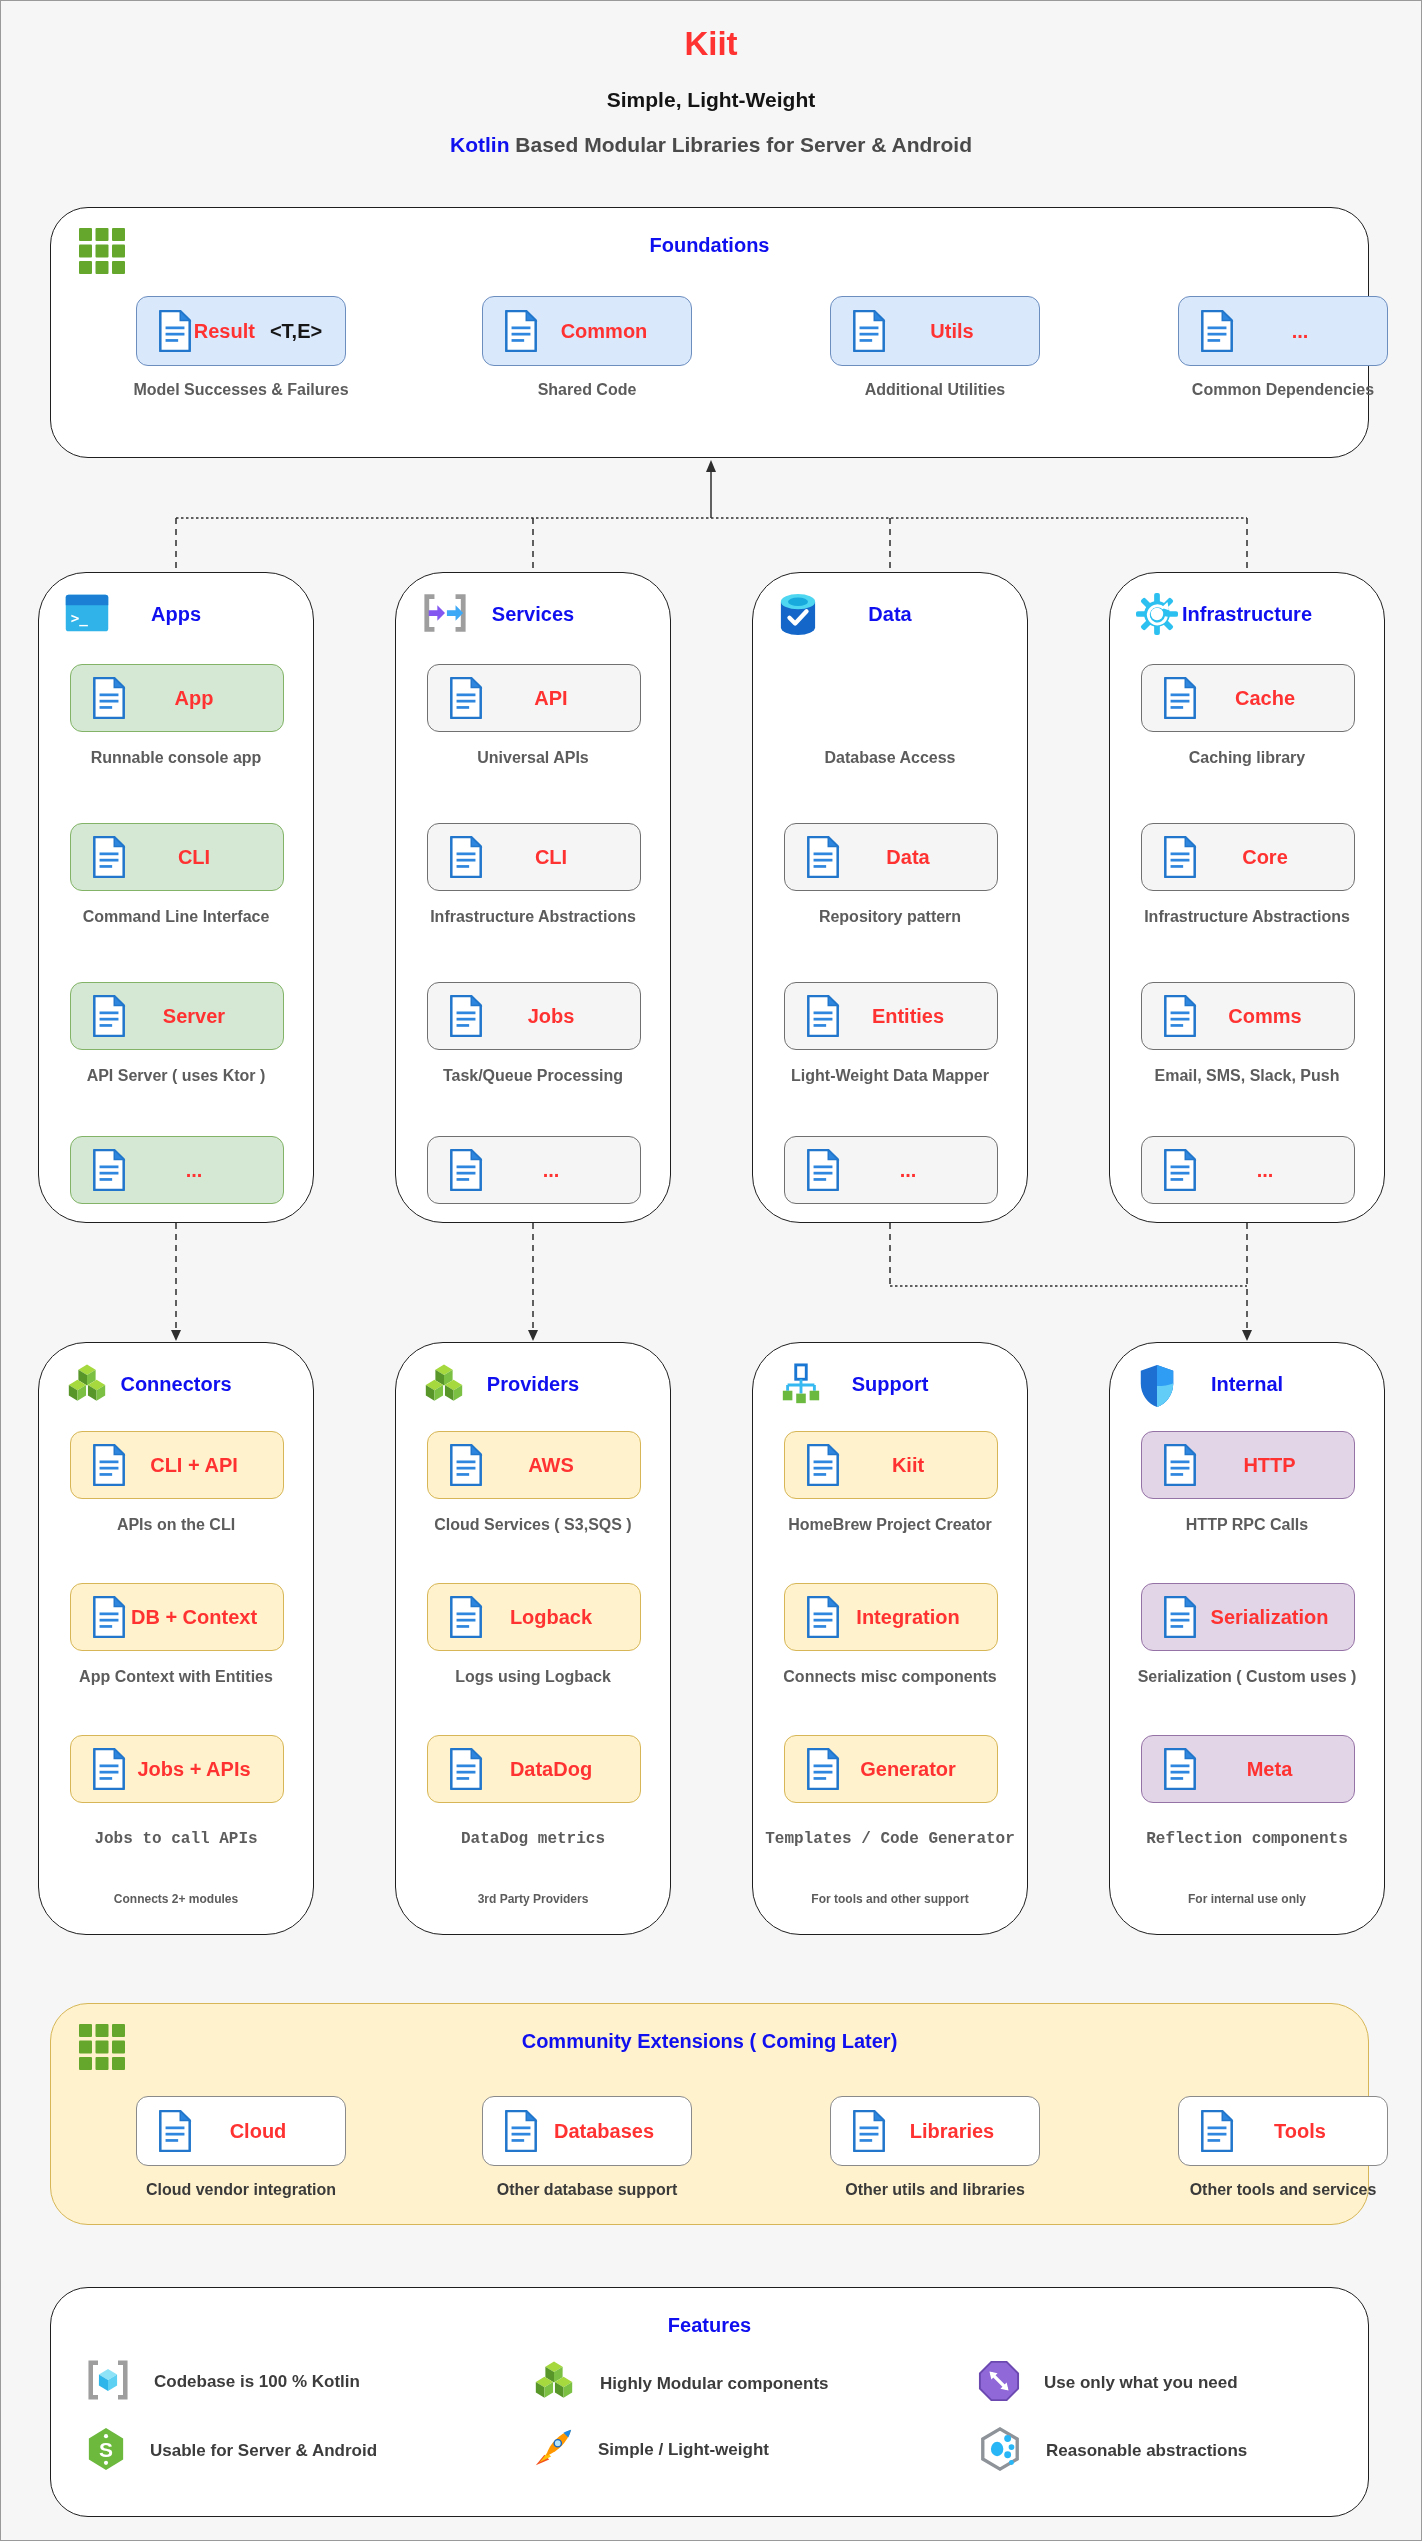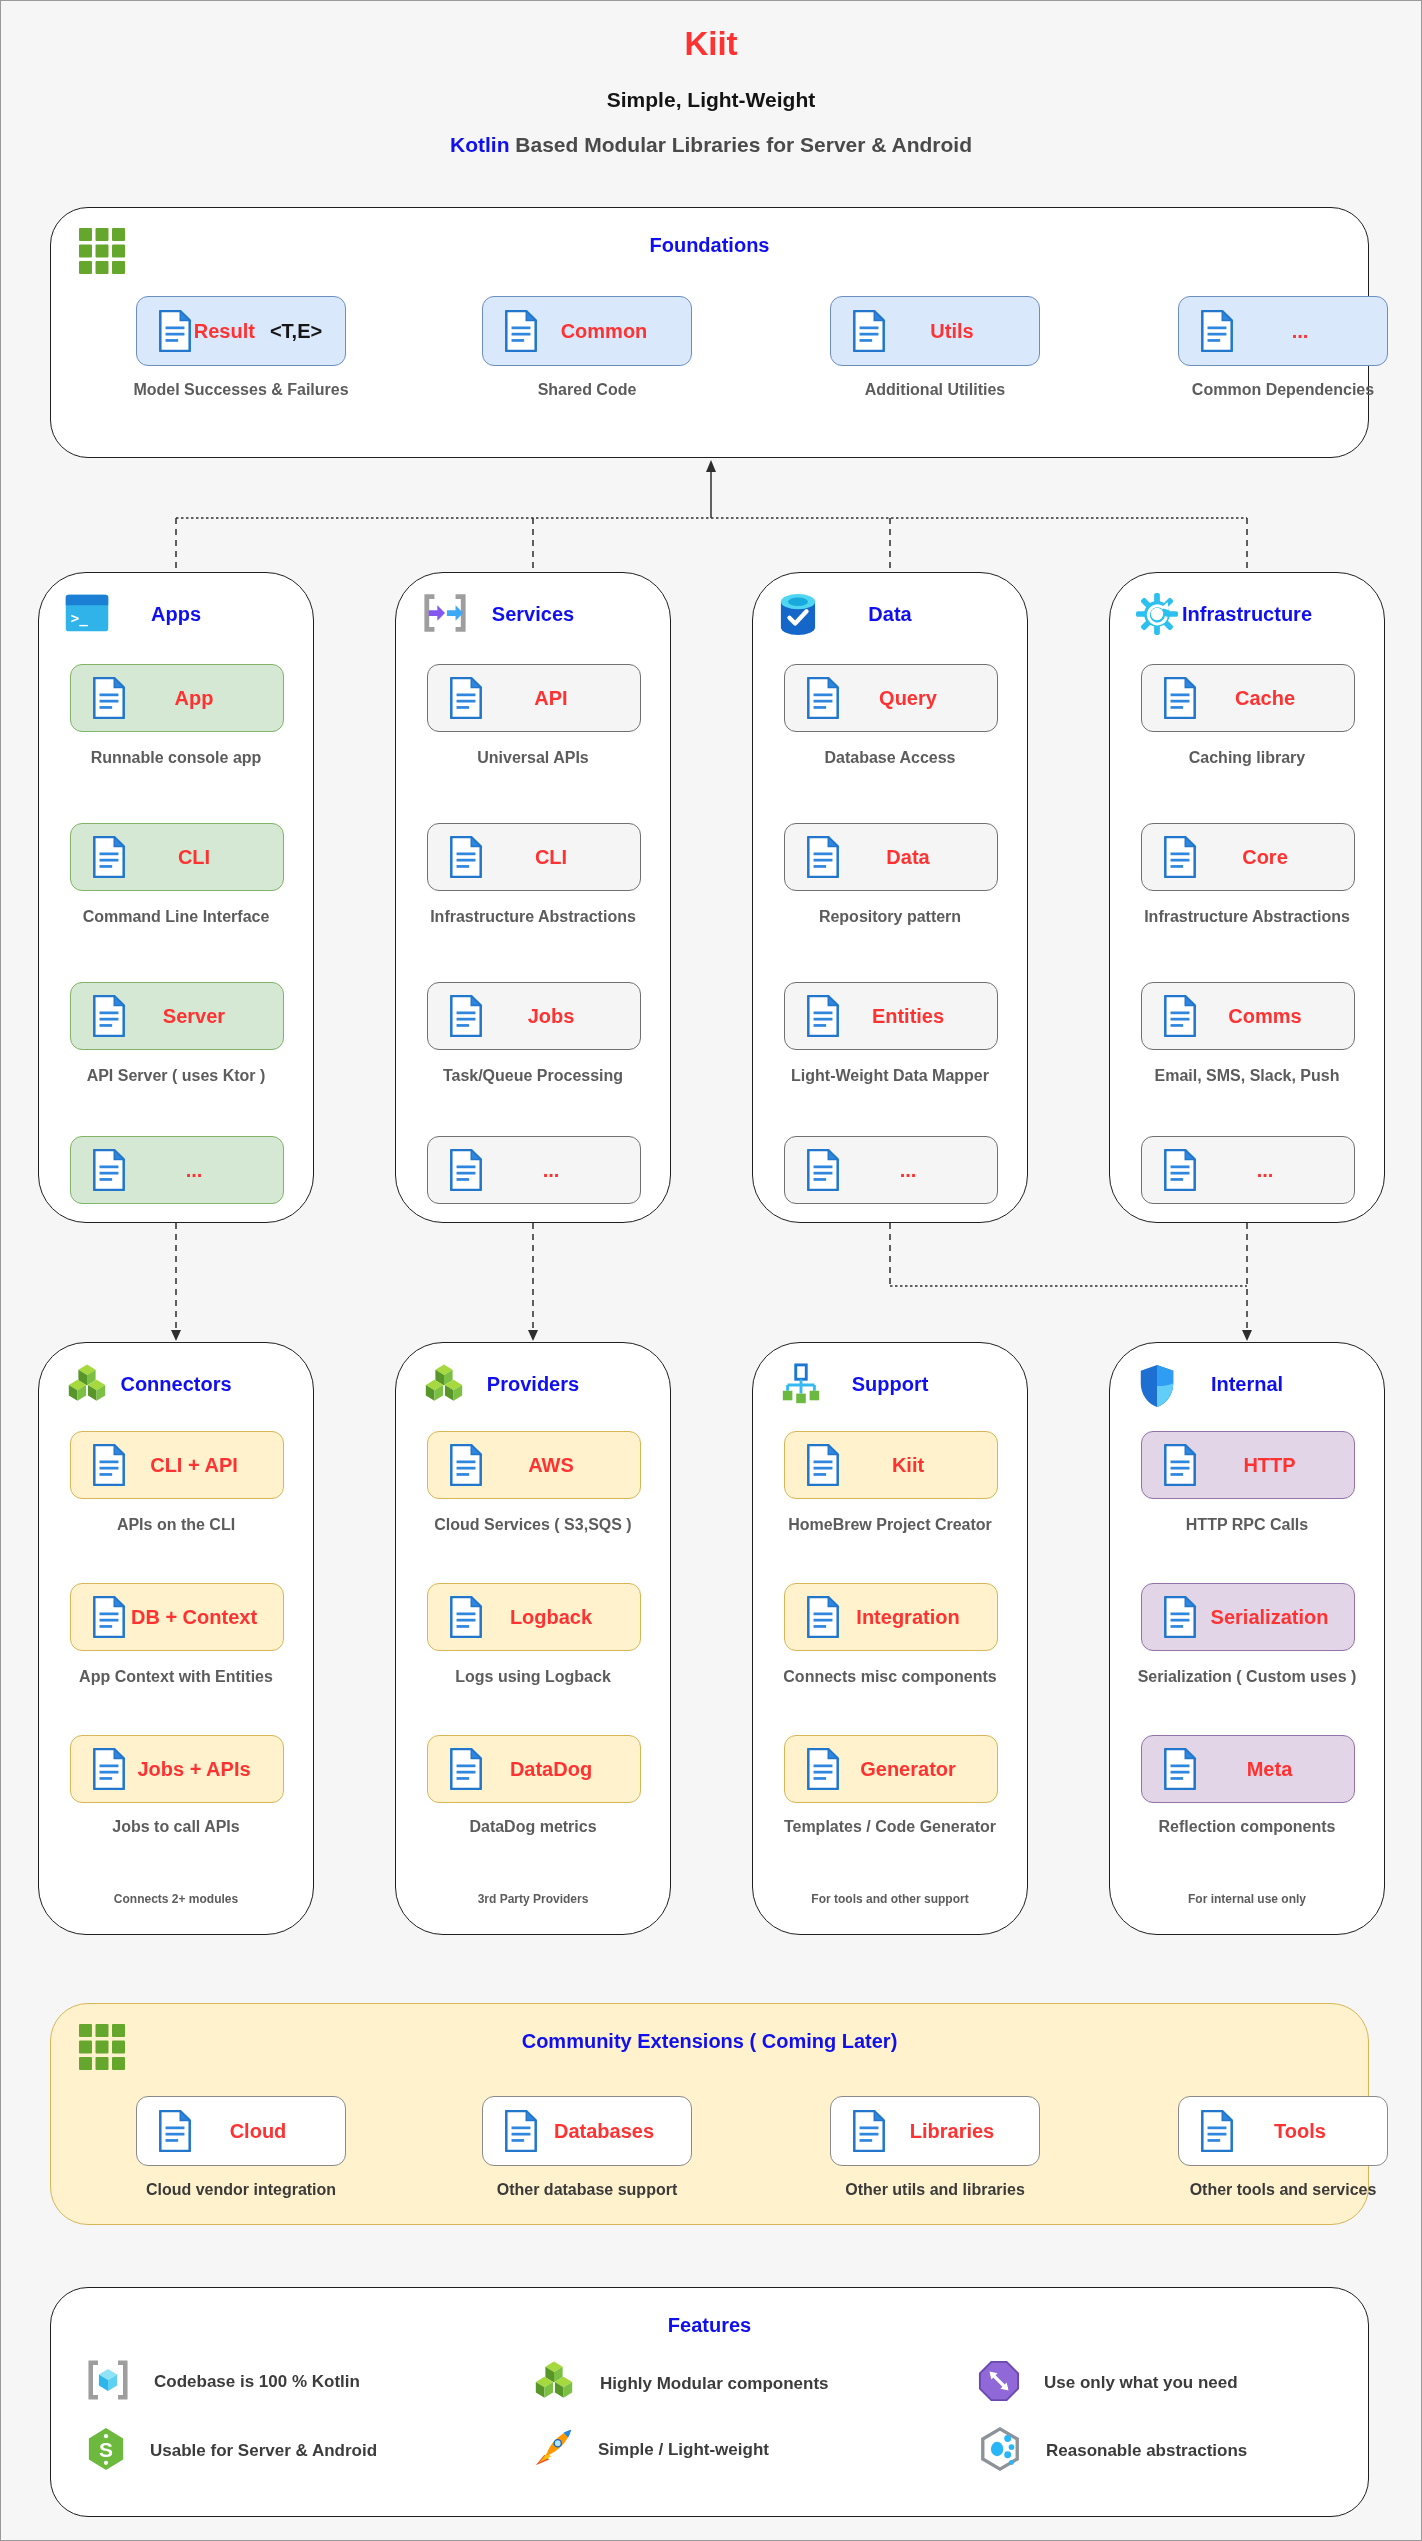--- a/index.html
+++ b/index.html
@@ -44,21 +44,21 @@
   
   .col{position:absolute;width:276px;background:#fff;border:1.4px solid var(--ink);border-radius:48px;box-sizing:border-box;}
   .row2{top:571px;height:651px;}
   .row3{top:1341px;height:593px;}
   .cx1{left:37px;}.cx2{left:394px;}.cx3{left:751px;}.cx4{left:1108px;}
   .col-icon{position:absolute;left:26px;top:20px;}
   .col-title{position:absolute;top:30px;left:0;width:100%;text-align:center;font-size:20px;color:var(--blue);}
   .col .box{position:absolute;left:31px;width:214px;height:68px;}
   .col .caption{position:absolute;left:0;width:100%;text-align:center;font-size:16px;color:var(--cap);white-space:nowrap;}
   .y1{top:91px;}.cy1{top:176px;}.y2{top:250px;}.cy2{top:335px;}.y3{top:409px;}.cy3{top:494px;}.y4{top:563px;}
-  .g1{top:88px;}.gc1{top:173px;}.g2{top:240px;}.gc2{top:325px;}.g3{top:392px;text-align:right;}.gc3{top:475px;}
+  .g1{top:88px;}.gc1{top:173px;}.g2{top:240px;}.gc2{top:325px;}.g3{top:392px;text-align:right;}.gc3{top:487px;font-family:Liberation Mono, monospace;}
   .col-footer{position:absolute;top:549px;left:0;width:100%;text-align:center;font-size:12px;color:var(--cap);white-space:nowrap;}
   
   .feat{position:absolute;display:flex;align-items:center;}
   .feat .flabel{margin-left:24px;font-size:17px;color:#3c3c3c;white-space:nowrap;}
   .f1{left:35px;top:72px;}.f2{left:481px;top:72px;}.f3{left:927px;top:72px;}
   .f4{left:35px;top:139px;}.f5{left:481px;top:139px;}.f6{left:927px;top:139px;}
   
   .conn{position:absolute;left:0;}
   .defs{position:absolute;width:0;height:0;}
 </style>
@@ -305,26 +305,20 @@
         </svg>
         <span class="blabel">...</span>
       </div>
   </section>
 
   <section class="col row2 cx3">
     <span class="col-icon"><svg width="38" height="44">
           <use href="#i-db"></use>
         </svg></span>
     <div class="col-title">Data</div>
-    <div class="box t-gray y1">
-        <svg class="doc">
-          <use href="#i-doc"></use>
-        </svg>
-        <span class="blabel">Query</span>
-      </div>
     <div class="caption cy1">Database Access</div>
     <div class="box t-gray y2">
         <svg class="doc">
           <use href="#i-doc"></use>
         </svg>
         <span class="blabel">Data</span>
       </div>
     <div class="caption cy2">Repository pattern</div>
     <div class="box t-gray y3">
         <svg class="doc">

